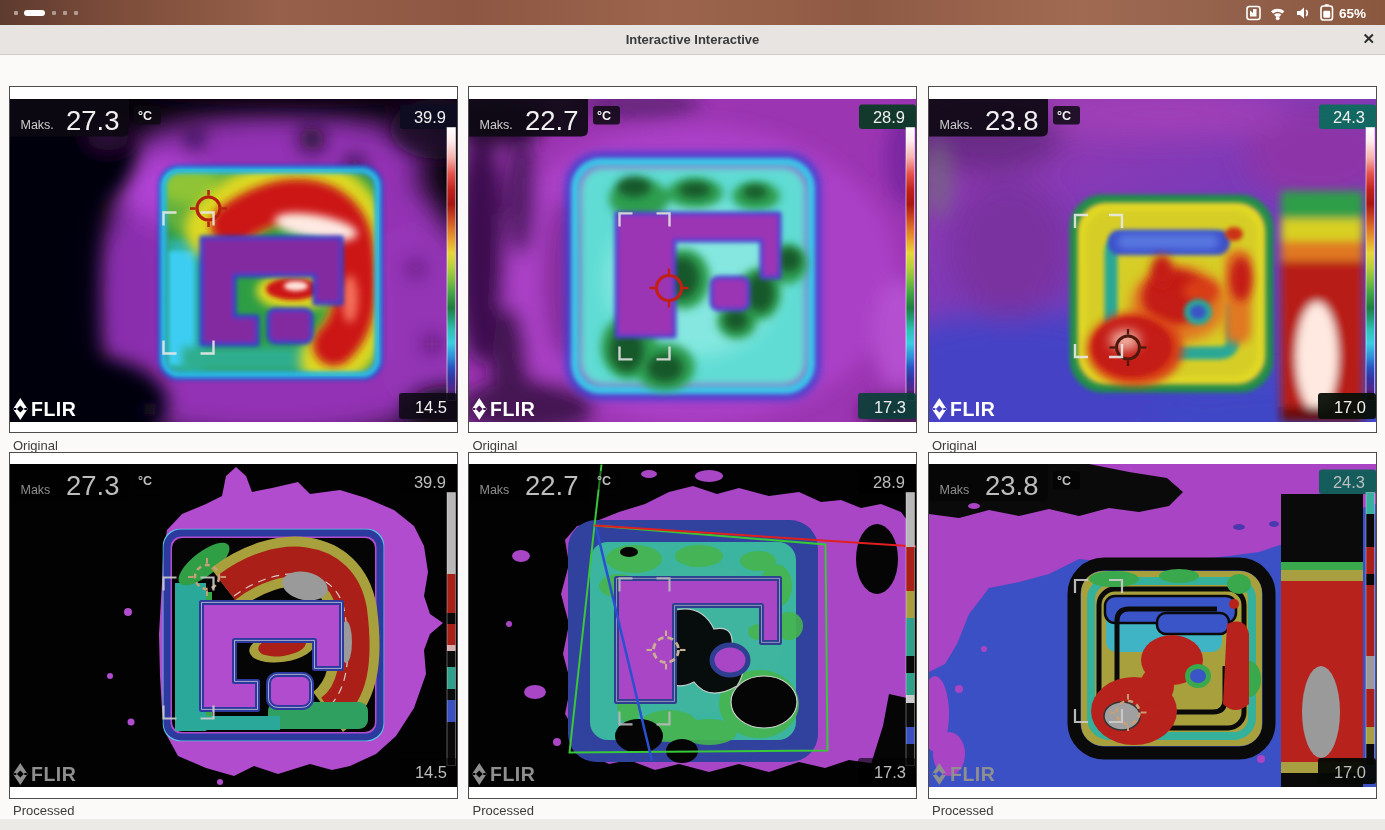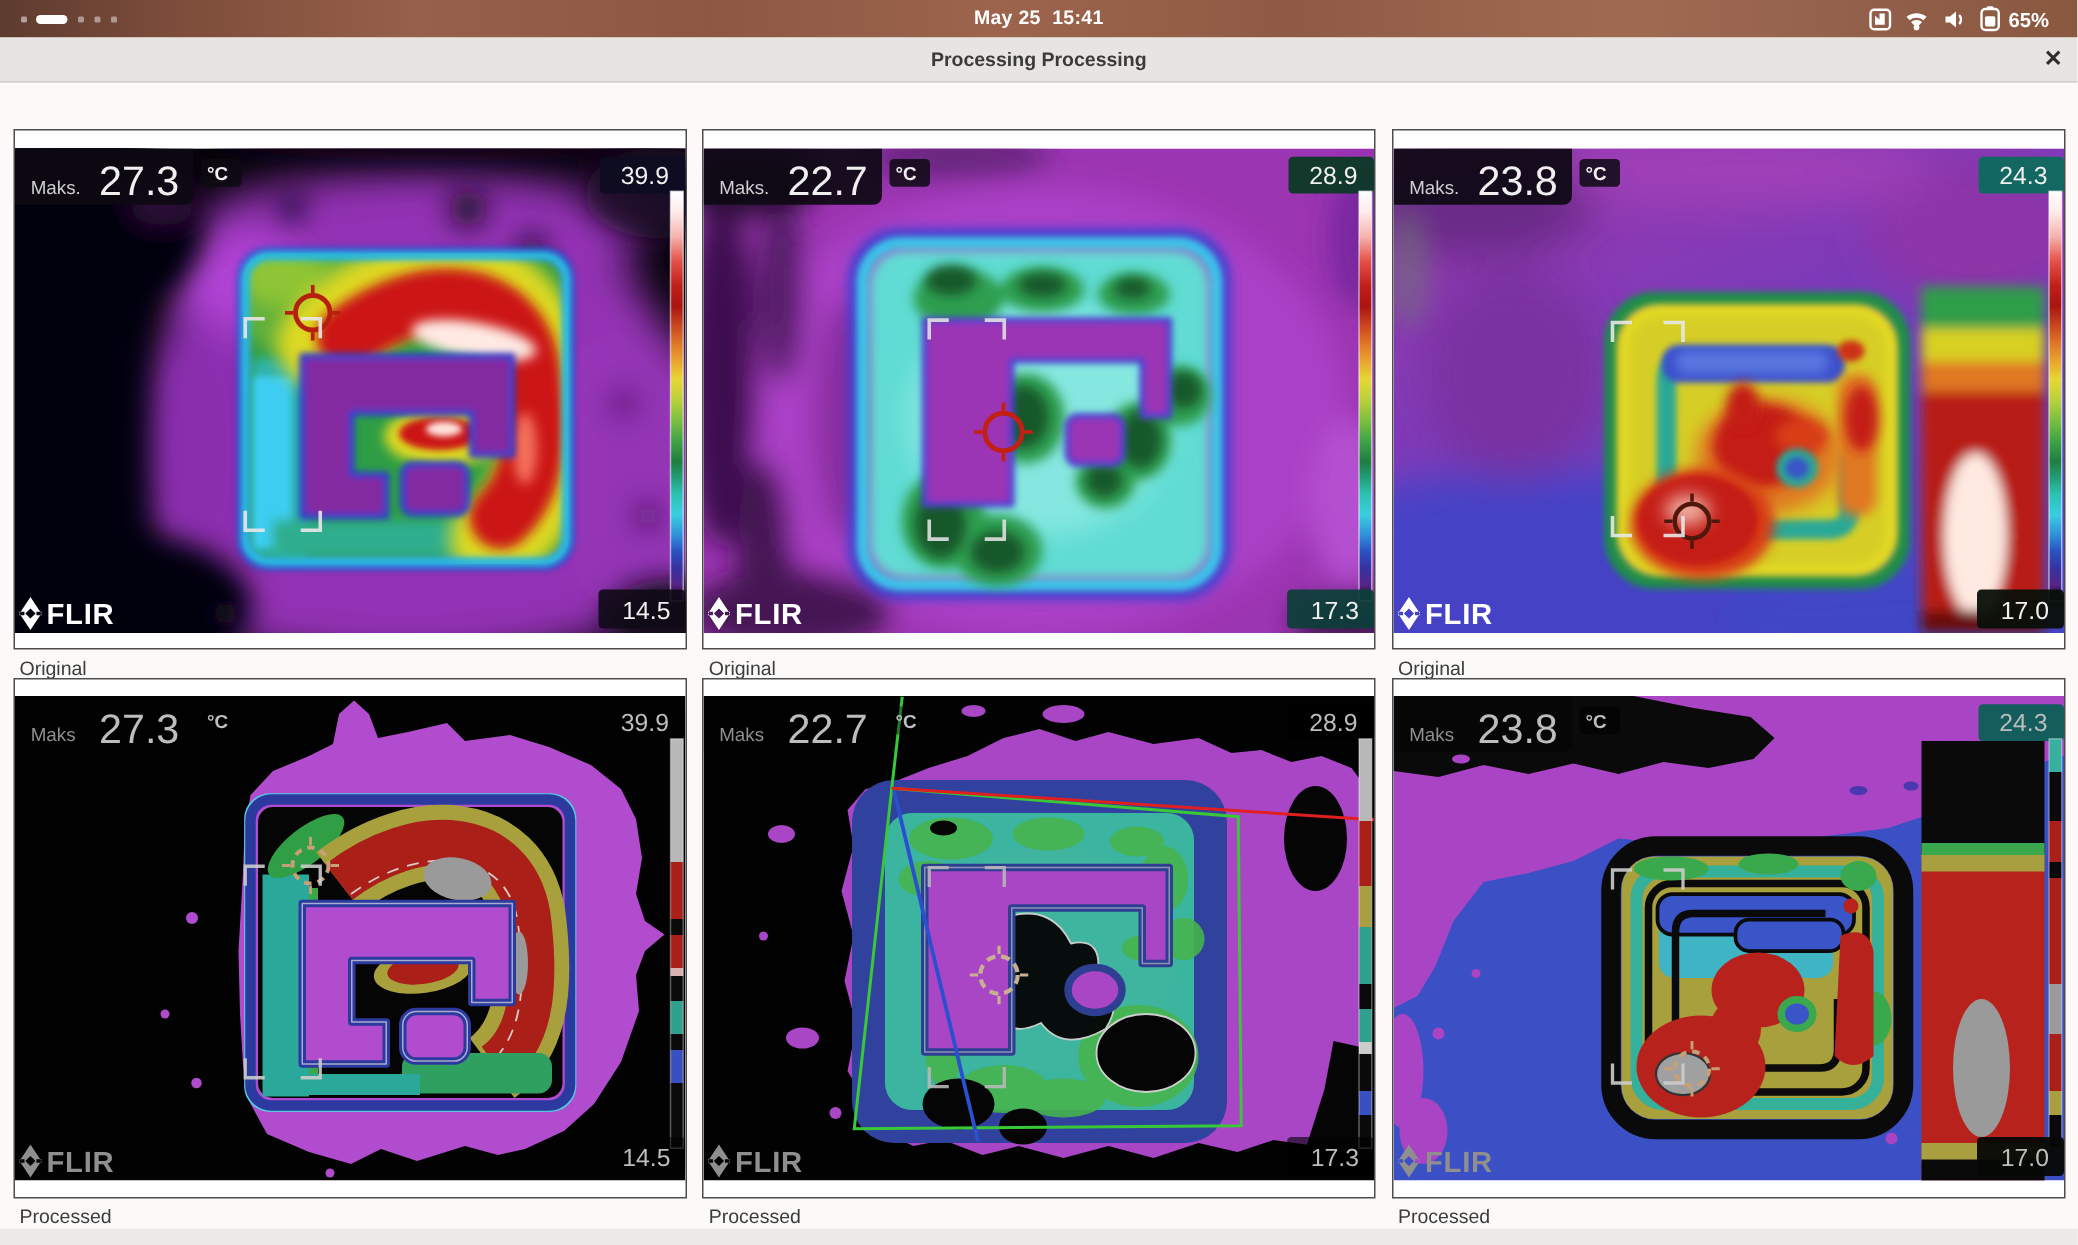--- a/index.html
+++ b/index.html
@@ -1,37 +1,36 @@
 <!DOCTYPE html>
 <html><head><meta charset="utf-8"><style>html,body{margin:0;padding:0}body{width:1385px;height:830px;background:#fbfaf8;font-family:"Liberation Sans",sans-serif;position:relative;overflow:hidden}#sb{position:absolute;left:0;top:0;width:1385px;height:24.5px;background:linear-gradient(90deg,#5d3b2f 0%,#7c4c3a 8%,#96604a 20%,#8d5743 34%,#9c644c 48%,#8f5a44 62%,#a06a52 78%,#92604a 90%,#8a573f 100%)}#sbt{position:absolute;left:0;right:0;top:4px;text-align:center;color:#fff;font-size:13px;font-weight:700;letter-spacing:0.2px}#tb{position:absolute;left:0;top:24.5px;width:1385px;height:29.5px;background:#e7e4e1;border-bottom:1px solid #cfccc9}#tbt{position:absolute;left:0;right:0;top:7px;text-align:center;color:#3a3a3a;font-size:13px;font-weight:700}#tbx{position:absolute;right:10px;top:5px;color:#2d2d2d;font-size:15px;font-weight:700}.panel{position:absolute;width:447px;height:345px;background:#fff;border:1.5px solid #4d4d4d;overflow:hidden}.lbl{position:absolute;font-size:13px;color:#3c3c3c}#bot{position:absolute;left:0;top:819px;width:1385px;height:11px;background:#eceae7}svg text{font-family:"Liberation Sans",sans-serif}</style></head><body>
 <div id="sb">
     <div style="position:absolute;left:14px;top:11px;width:4px;height:4px;border-radius:1px;background:rgba(255,255,255,0.5)"></div>
     <div style="position:absolute;left:24px;top:10px;width:21px;height:5.5px;border-radius:3px;background:#fdfdfd"></div>
     <div style="position:absolute;left:52px;top:11px;width:4px;height:4px;border-radius:1px;background:rgba(255,255,255,0.45)"></div>
     <div style="position:absolute;left:63px;top:11px;width:4px;height:4px;border-radius:1px;background:rgba(255,255,255,0.45)"></div>
     <div style="position:absolute;left:74px;top:11px;width:4px;height:4px;border-radius:1px;background:rgba(255,255,255,0.45)"></div>
-    <div id="sbt">May 25&nbsp;&nbsp;15:41</div>
     <svg width="130" height="20" viewBox="0 0 130 20" style="position:absolute;right:10px;top:3px">
       <g fill="#ffffff">
         <rect x="2" y="3.5" width="13" height="13" rx="2.5" fill="none" stroke="#fff" stroke-width="1.6"></rect>
         <path d="M5,13.5 L5,7.5 L8,10 L8,6 L11.5,6 L11.5,13.5 Z"></path>
         <path d="M26,8.2 a10.5,10.5 0 0 1 13.4,0 l-2.1,2.3 a7.4,7.4 0 0 0 -9.2,0 Z"></path>
         <path d="M29,11.6 a6,6 0 0 1 7.4,0 l-2.2,2.4 a3,3 0 0 0 -3,0 Z"></path>
         <circle cx="32.7" cy="15.3" r="1.9"></circle>
         <path d="M52,8 h3l4,-3.4 v10.8 l-4,-3.4 h-3 Z"></path>
         <path d="M61.5,7.5 a4.5,4.5 0 0 1 0,5" stroke="#fff" stroke-width="1.6" fill="none" stroke-linecap="round"></path>
         <rect x="76" y="3" width="11.5" height="14" rx="2.6" fill="none" stroke="#fff" stroke-width="1.6"></rect>
         <rect x="79.5" y="1.2" width="4.5" height="1.8" rx="0.9"></rect>
         <rect x="78.3" y="7.8" width="6.9" height="6.9" rx="1.2"></rect>
       </g>
       <text x="94" y="15" font-size="13.5" font-weight="700" fill="#ffffff" font-family="Liberation Sans, sans-serif">65%</text>
     </svg>
   </div>
 <div id="tb">
-    <div id="tbt">Processing Processing</div>
+    <div id="tbt">Interactive Interactive</div>
     <div id="tbx">✕</div>
   </div>
 <div class="panel" style="left:8.5px;top:86.2px">
     <svg width="447" height="323" viewBox="0 0 447 323" font-family="Liberation Sans, sans-serif" style="position:absolute;left:0;top:11.5px;display:block">
       <defs>
         <linearGradient id="bara" x1="0" y1="0" x2="0" y2="1">
           <stop offset="0%" stop-color="#ffffff"></stop>
           <stop offset="5%" stop-color="#fdeceb"></stop>
           <stop offset="11%" stop-color="#f6b3ae"></stop>
           <stop offset="17%" stop-color="#e4524a"></stop>

